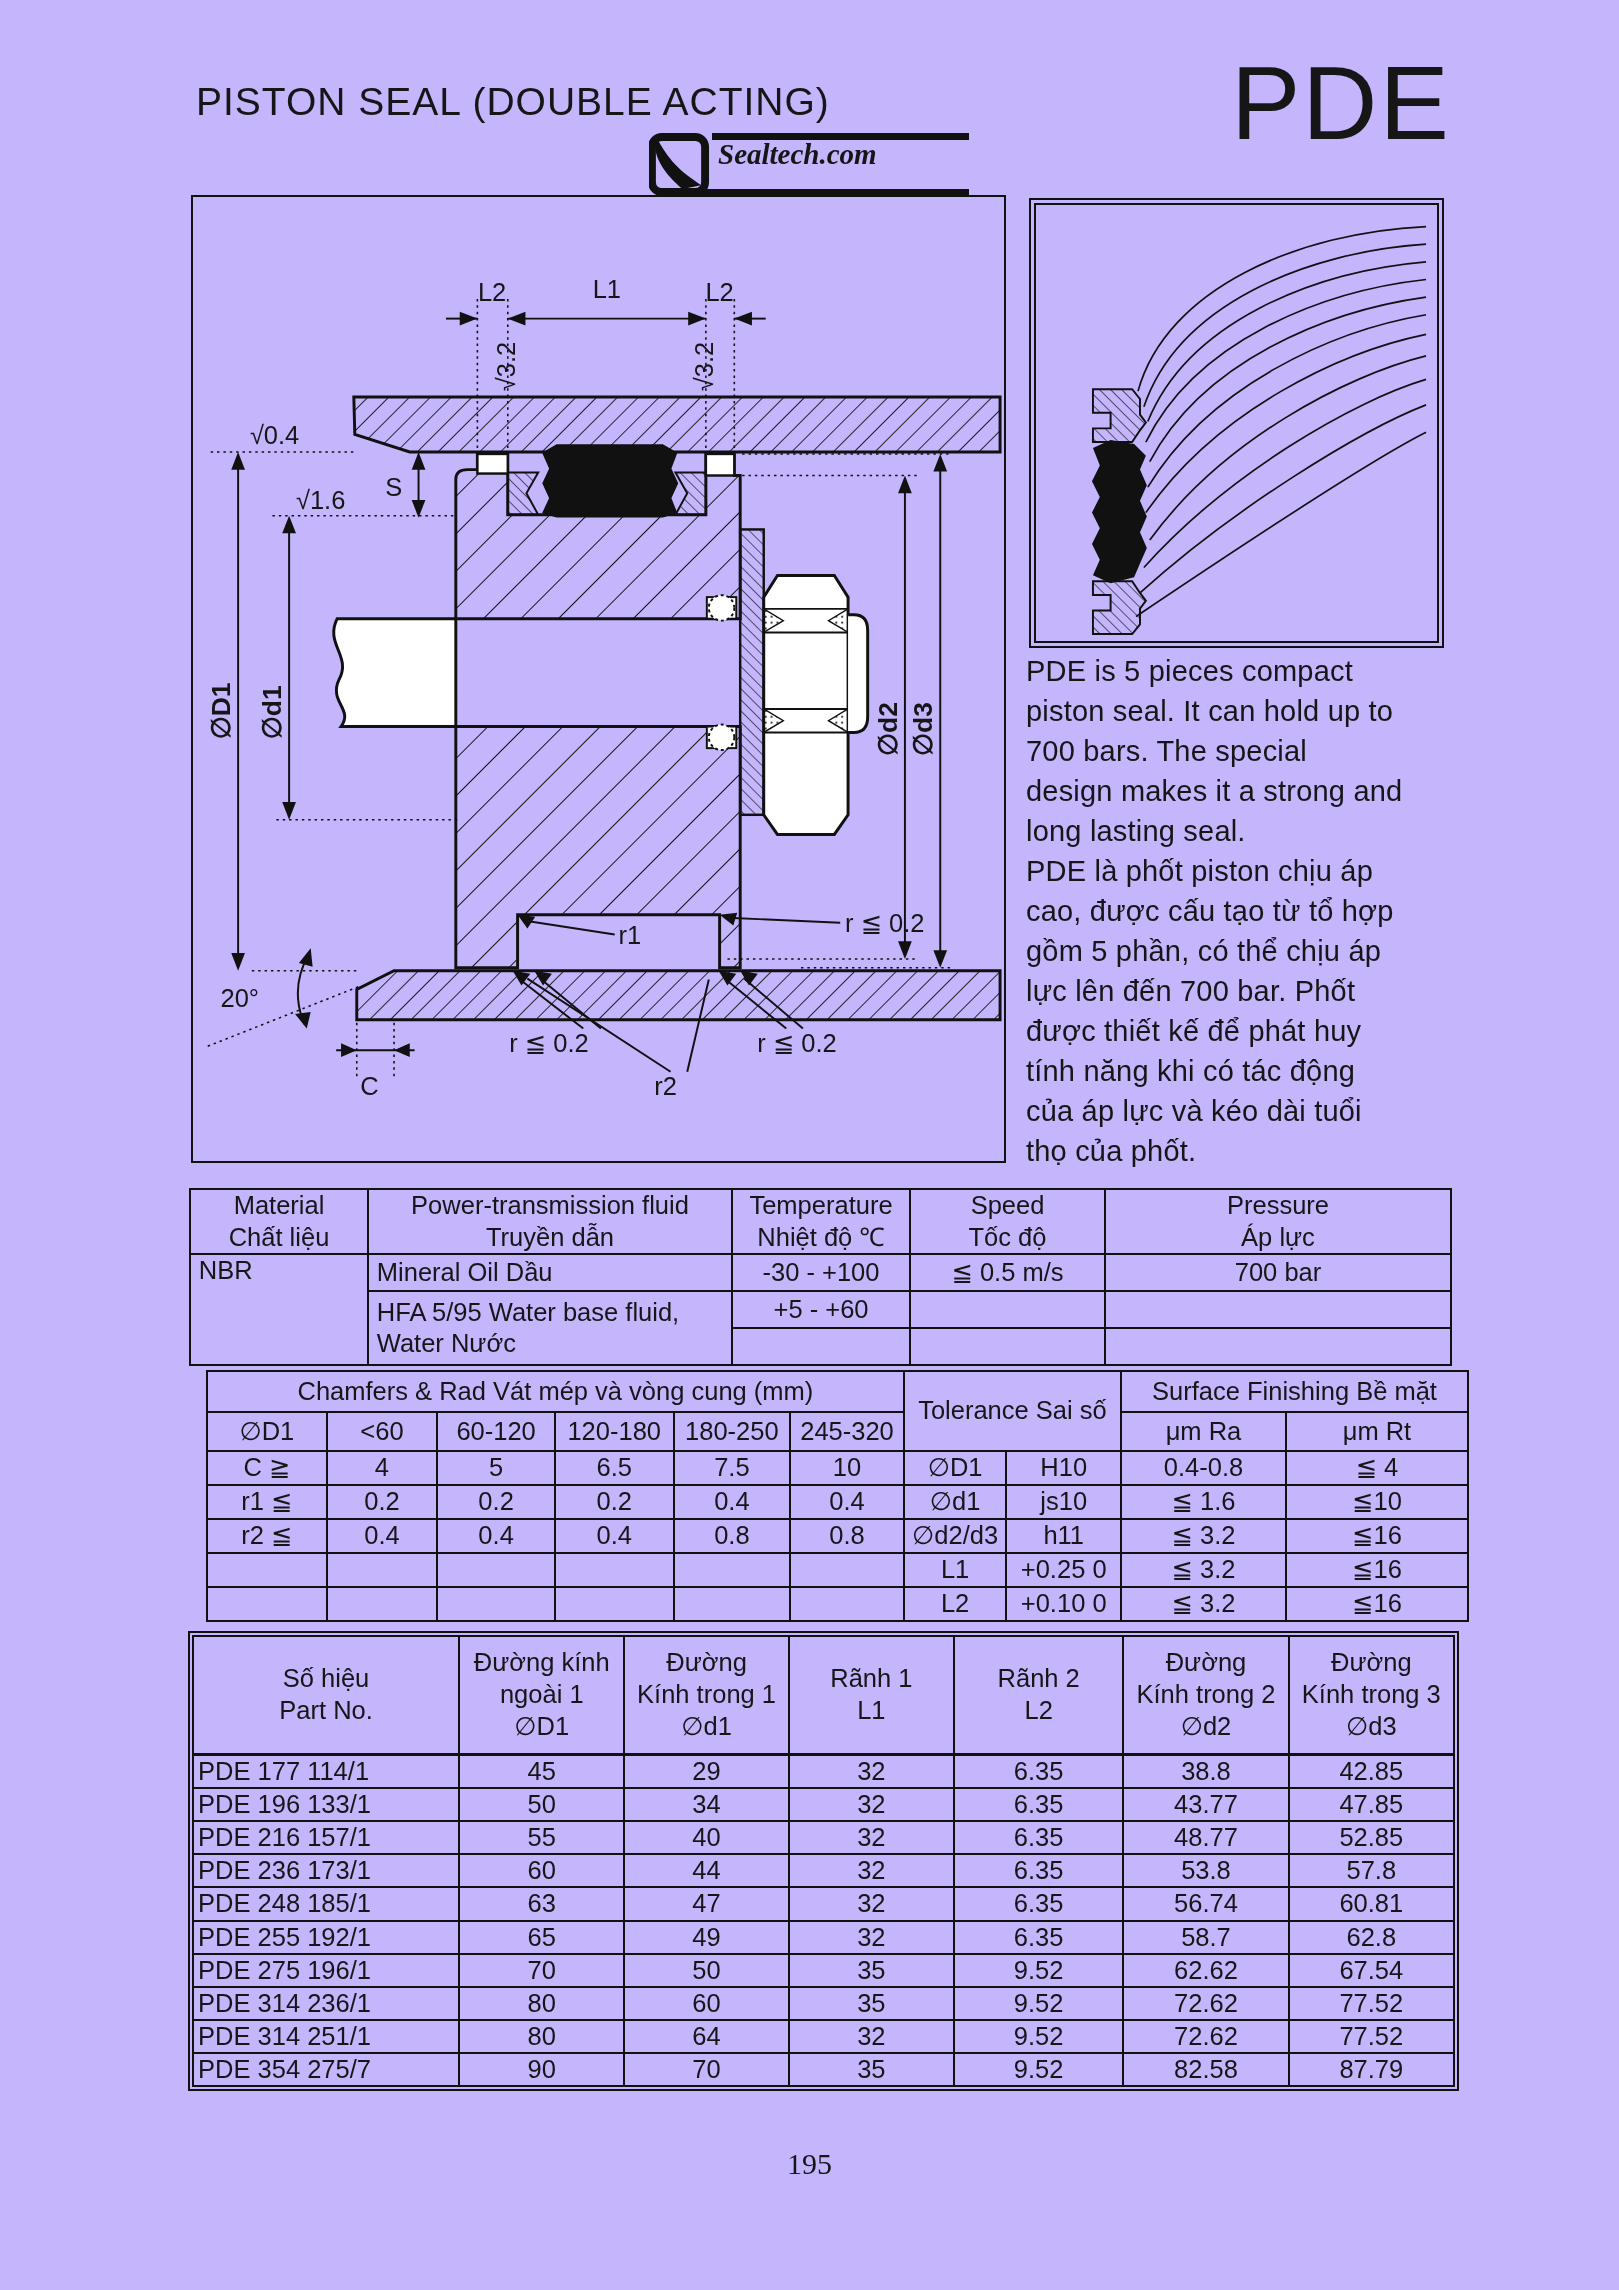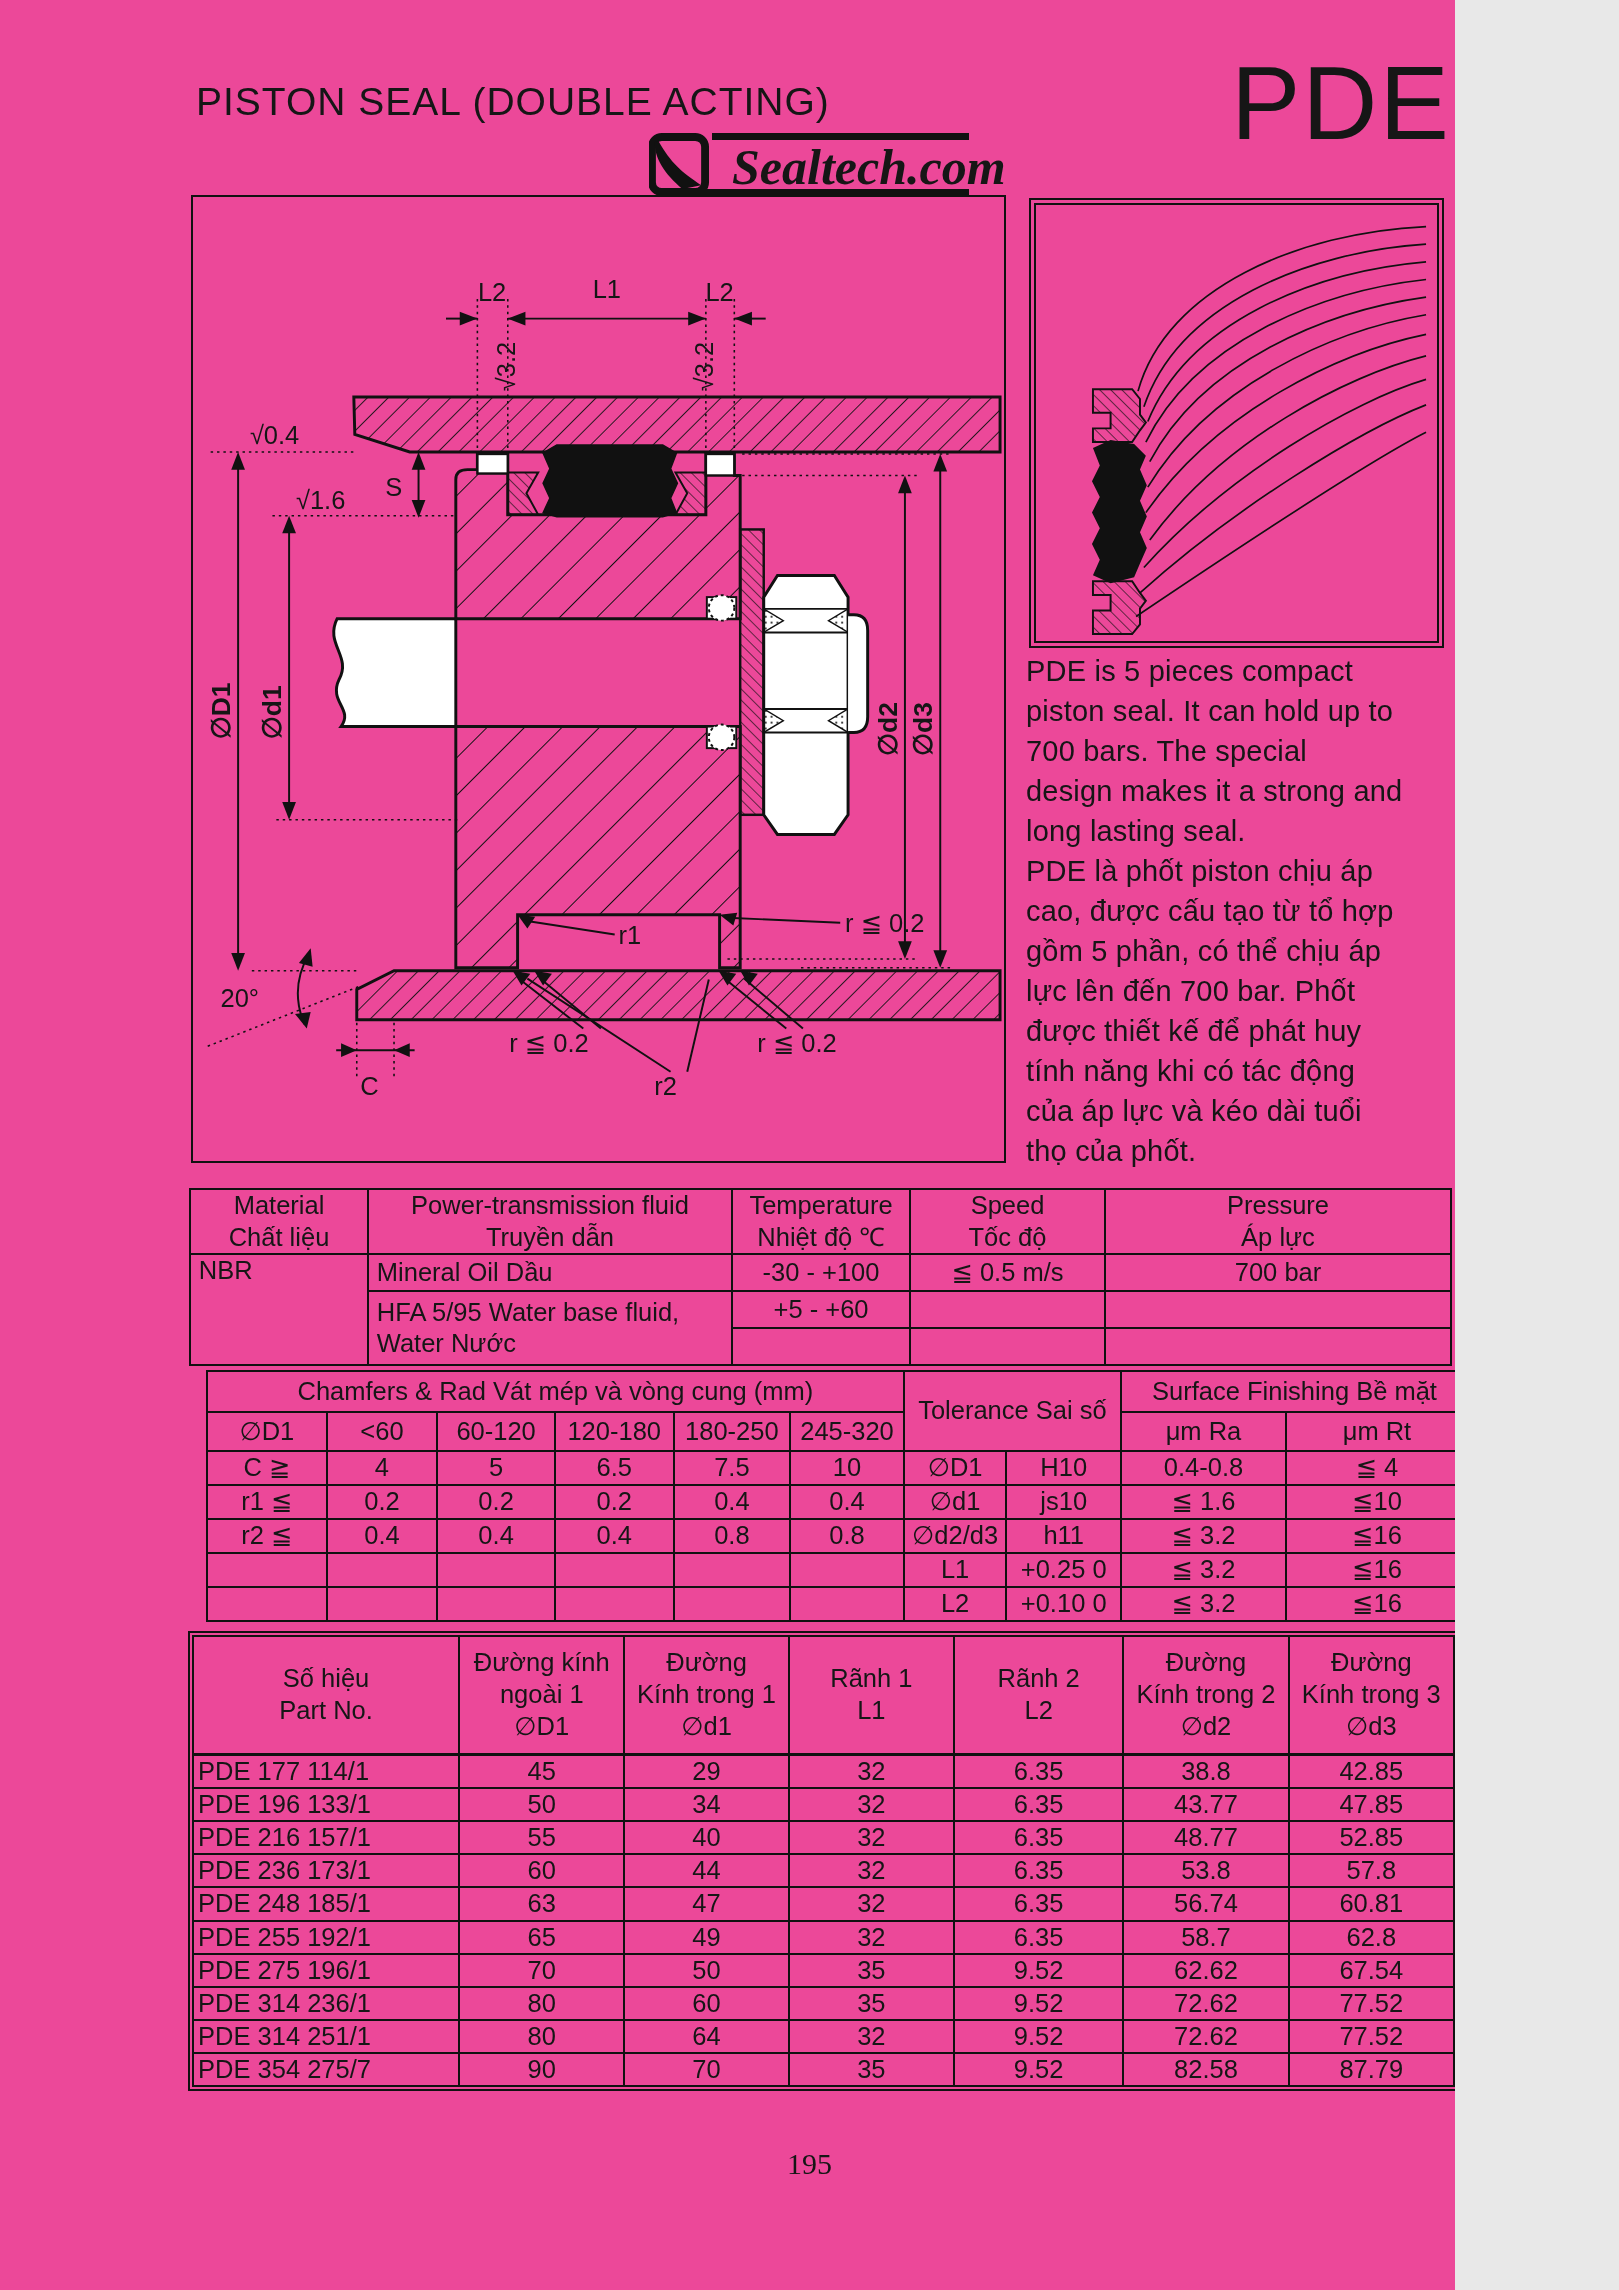--- a/index.html
+++ b/index.html
@@ -1,26 +1,26 @@
 <!DOCTYPE html>
 <html><head>
 <meta charset="utf-8">
 <style>
   html,body{margin:0;padding:0;background:#e8e8e8;}
-  #page{position:relative;width:1455px;height:2291px;background:#ec4899;
+  #page{position:relative;width:1619px;height:2291px;background:#c4b5fd;
         font-family:"Liberation Sans",sans-serif;color:#161616;overflow:hidden;}
   
   #title{position:absolute;left:196px;top:80px;font-size:39px;letter-spacing:1px;white-space:nowrap;}
   #pde{position:absolute;left:1231px;top:51px;font-size:104px;line-height:1;letter-spacing:2px;}
   
   #logo{position:absolute;left:649px;top:133px;width:320px;height:63px;}
   #logo .bar-top{position:absolute;left:63px;right:0;top:0;height:6.9px;background:#111;}
   #logo .bar-bot{position:absolute;left:49px;right:0;bottom:0;height:6.9px;background:#111;}
-  #logo .logo-txt{position:absolute;left:83px;top:4.9px;font-family:"Liberation Serif",serif;
-        font-style:italic;font-weight:bold;font-size:50px;white-space:nowrap;}
+  #logo .logo-txt{position:absolute;left:69px;top:4.9px;font-family:"Liberation Serif",serif;
+        font-style:italic;font-weight:bold;font-size:29px;white-space:nowrap;}
   #logo svg{position:absolute;left:0;top:0;}
   
   #draw-box{position:absolute;left:191px;top:195px;width:815px;height:968px;border:2.9px solid #111;box-sizing:border-box;}
   #detail-box{position:absolute;left:1029px;top:198px;width:415px;height:450px;border:2.9px solid #111;box-sizing:border-box;}
   #detail-inner{position:absolute;inset:2.9px;border:2px solid #111;}
   
   #descr{position:absolute;left:1026px;top:651px;width:429px;font-size:29px;line-height:40px;
          white-space:pre-line;letter-spacing:0.2px;}
   
   table{border-collapse:collapse;table-layout:fixed;font-size:25.5px;color:#161616;}

